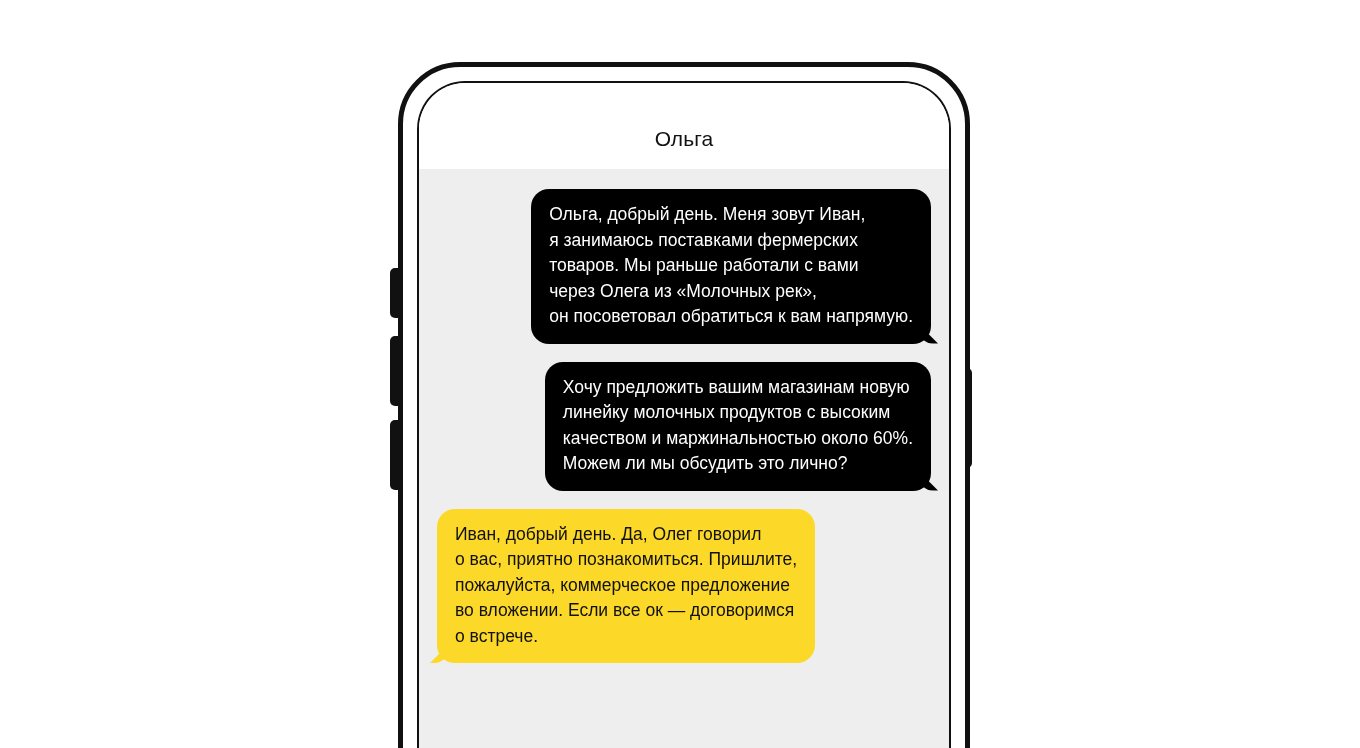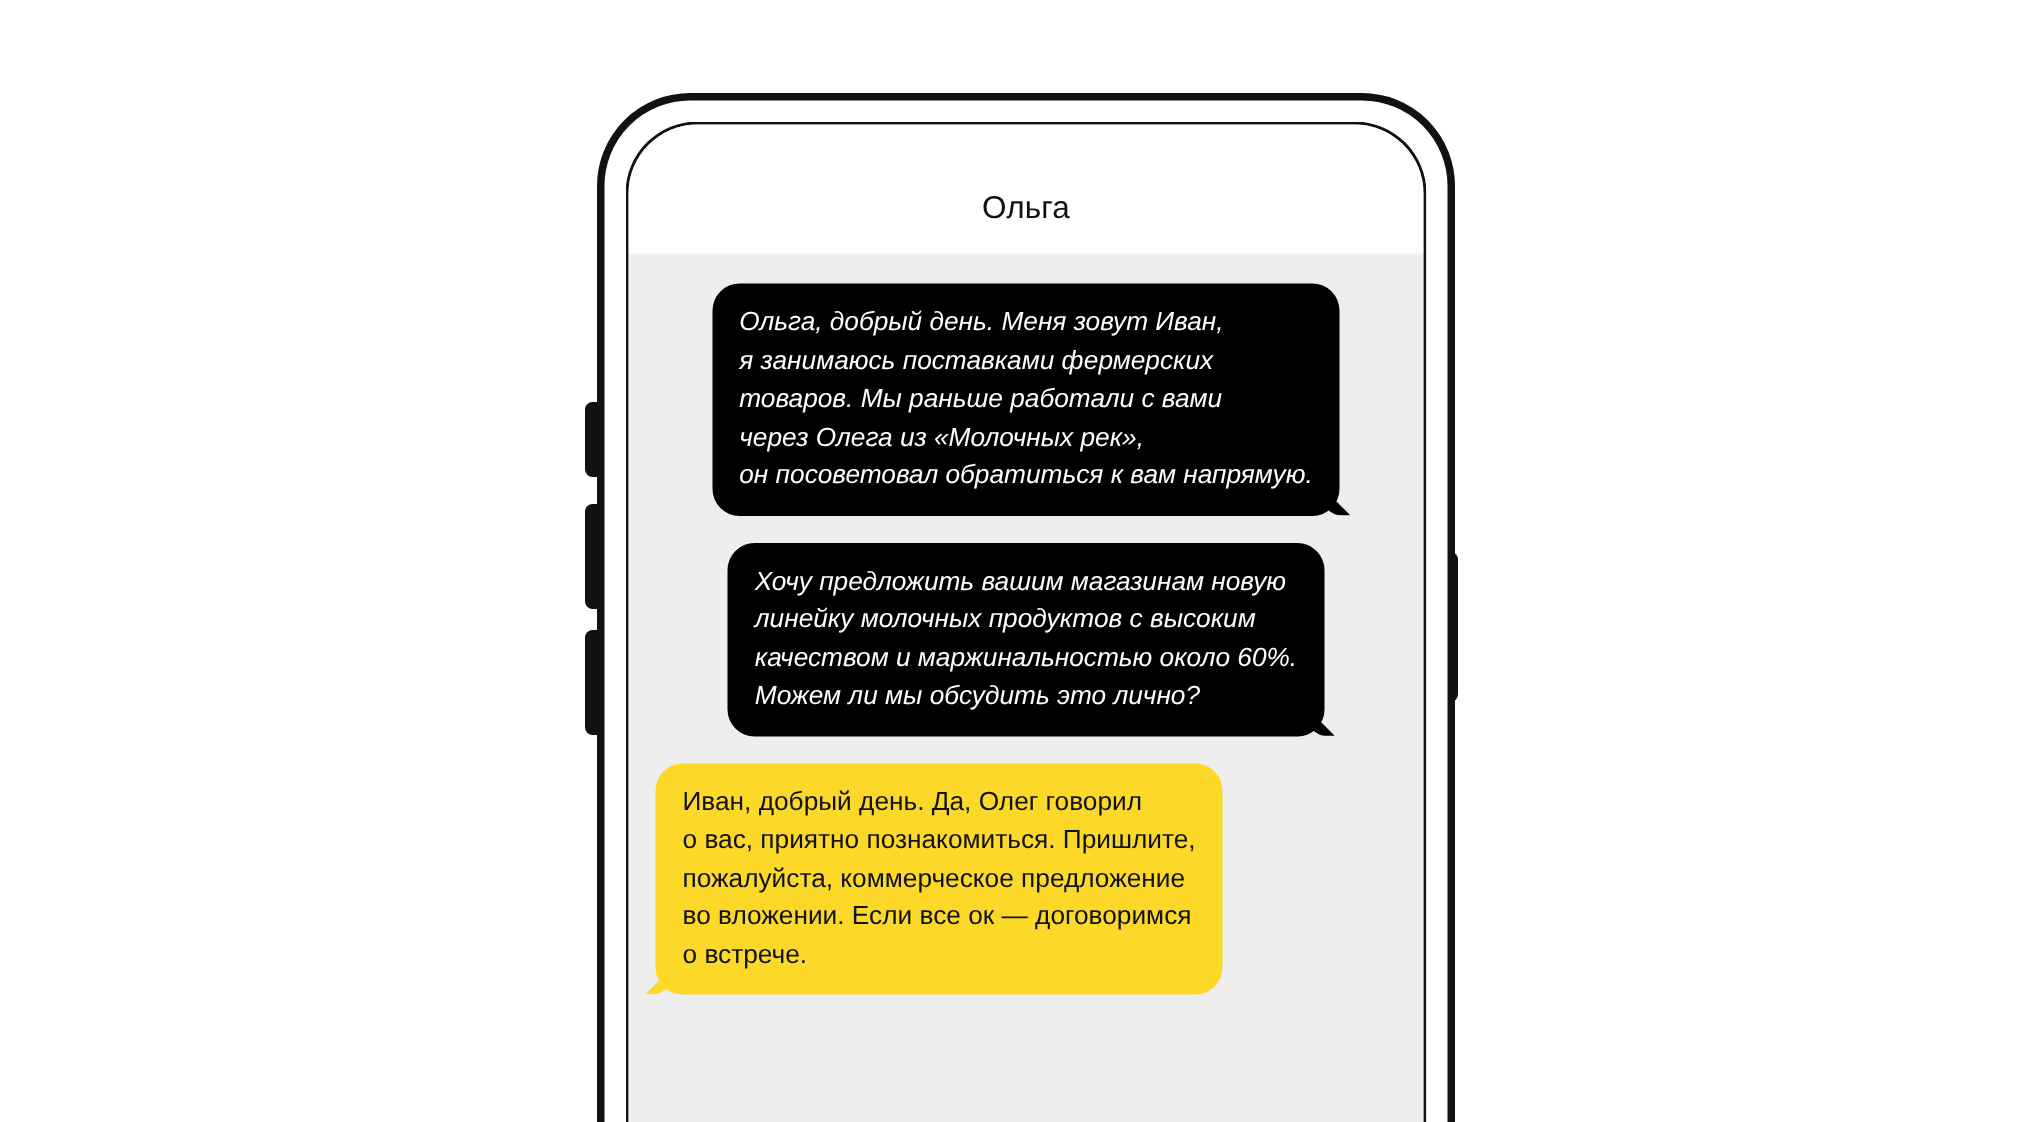--- a/index.html
+++ b/index.html
@@ -85,21 +85,21 @@
     background: #eeeeee;
     padding: 20px 18px 10px 18px;
     box-sizing: border-box;
     overflow: hidden;
   }
 
   .msg-row {
     display: flex;
     margin-bottom: 18px;
   }
-  .msg-row.in  { justify-content: center; font-style: italic; }
+  .msg-row.in  { justify-content: flex-end; }
   .msg-row.out { justify-content: flex-start; }
 
   .bubble {
     position: relative;
     max-width: 482px;
     border-radius: 18px;
     padding: 13px 18px 14px 18px;
     font-size: 17.5px;
     line-height: 25.5px;
     white-space: pre-line;

